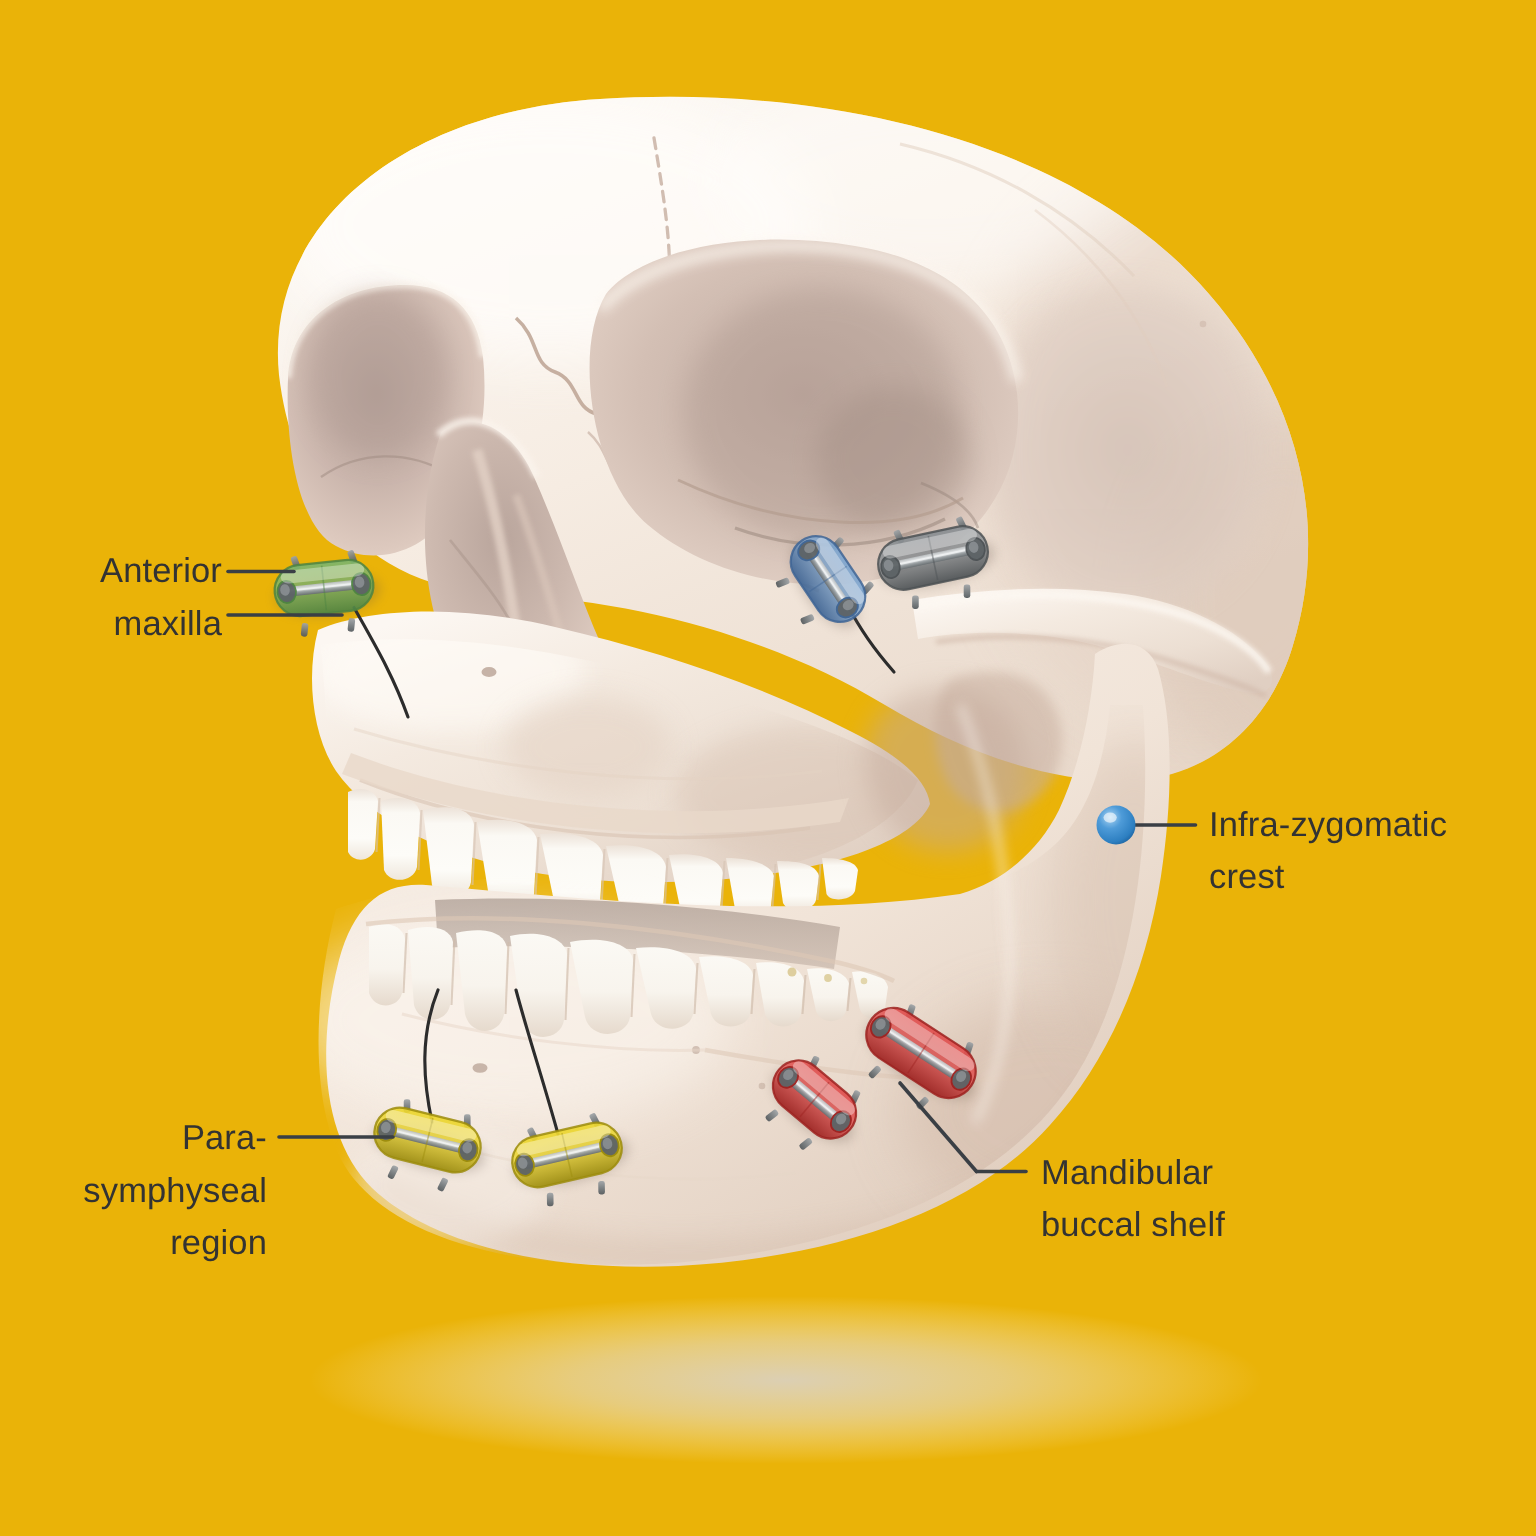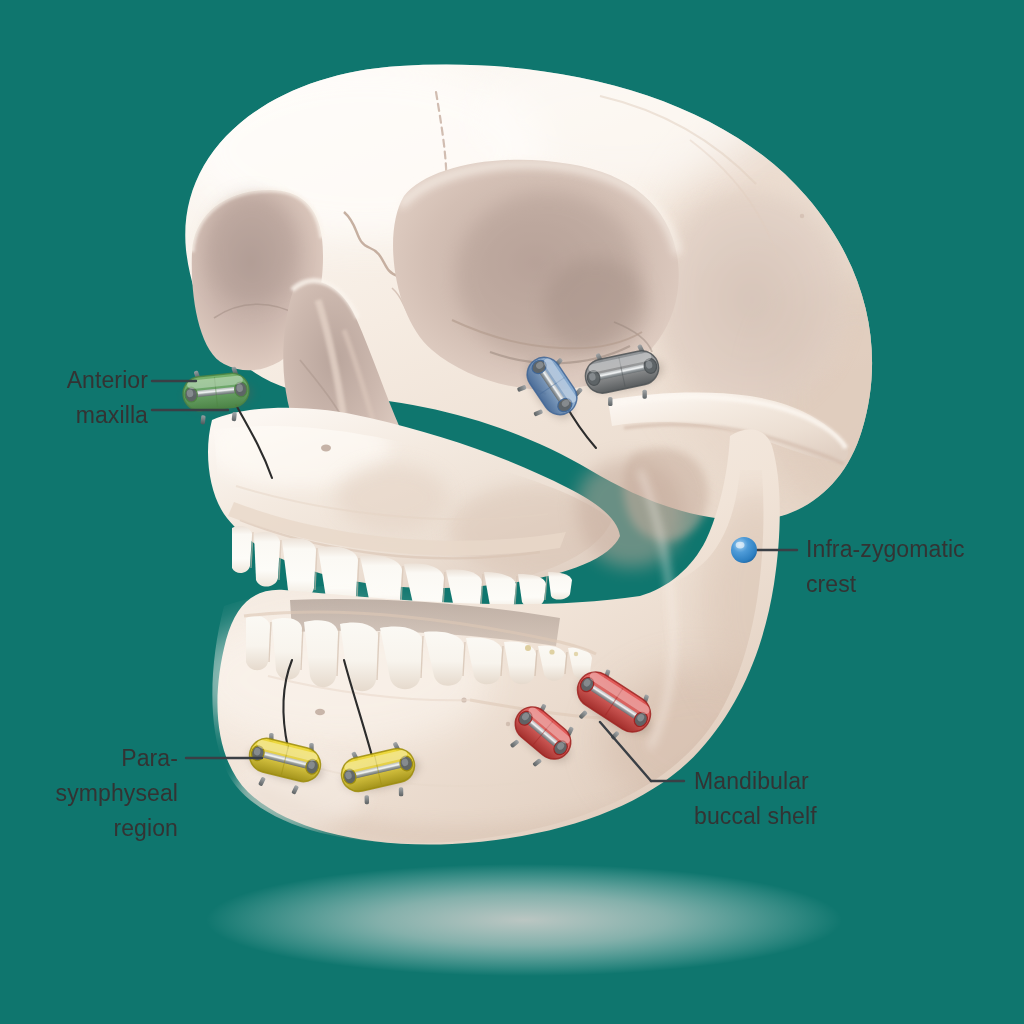--- a/index.html
+++ b/index.html
@@ -13,21 +13,21 @@
     height: 1024px;
     overflow: hidden;
     font-family: "Liberation Sans", "DejaVu Sans", sans-serif;
     position: relative;
   }
   #stage {
     position: absolute;
     inset: 0;
     width: 1024px;
     height: 1024px;
-    background: #0f766e;
+    background: #eab308;
   }
   #figure {
     position: absolute;
     inset: 0;
     width: 1024px;
     height: 1024px;
     display: block;
   }
   .label-text {
     font-family: "Liberation Sans", "DejaVu Sans", sans-serif;

